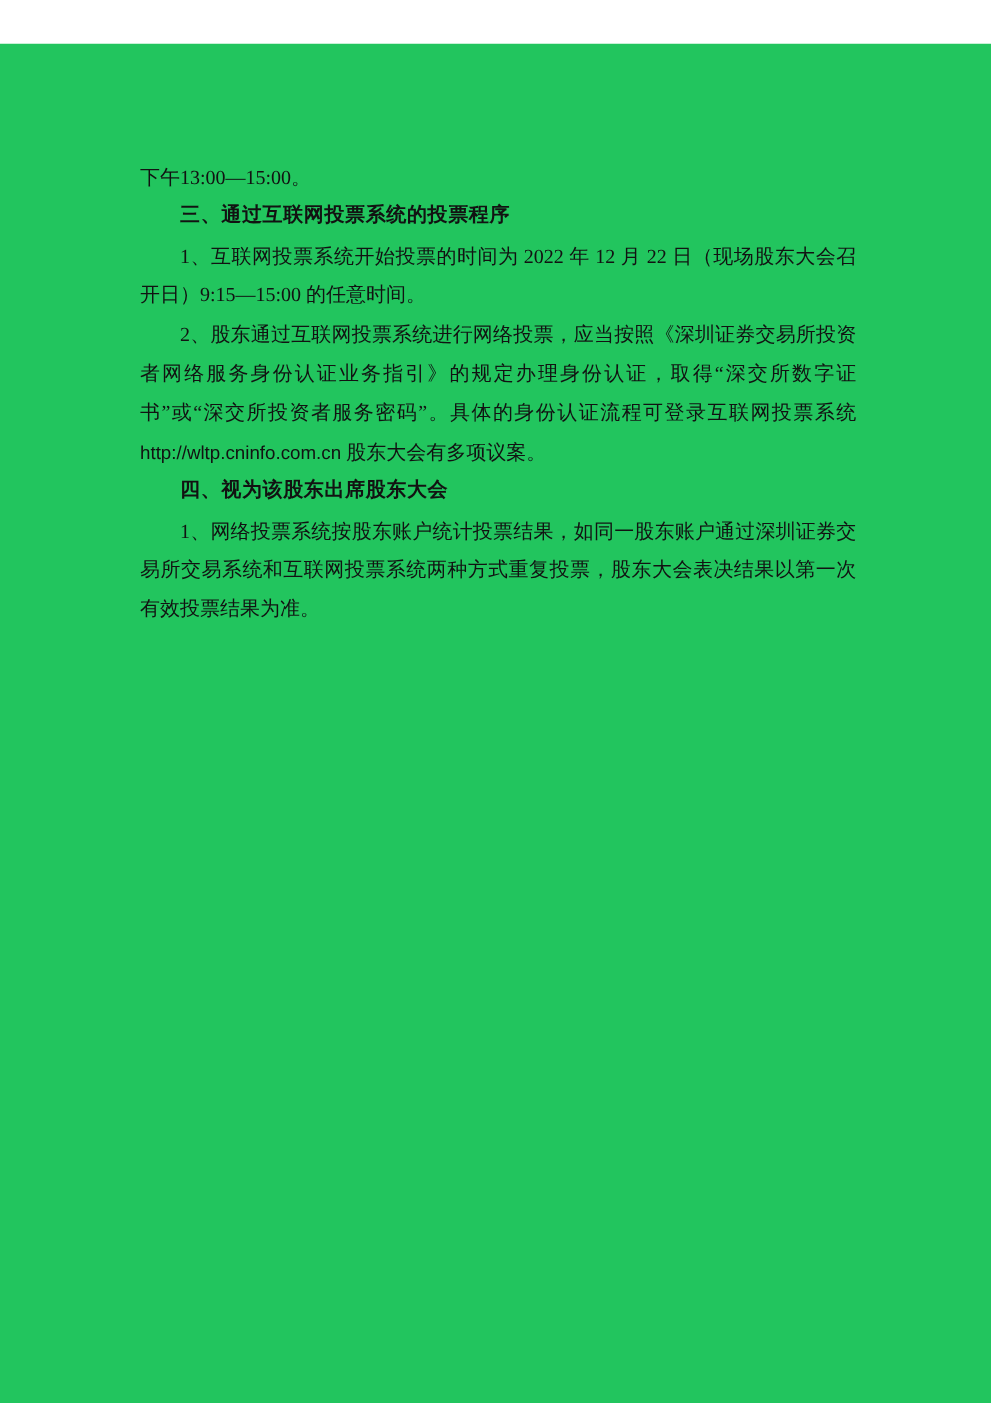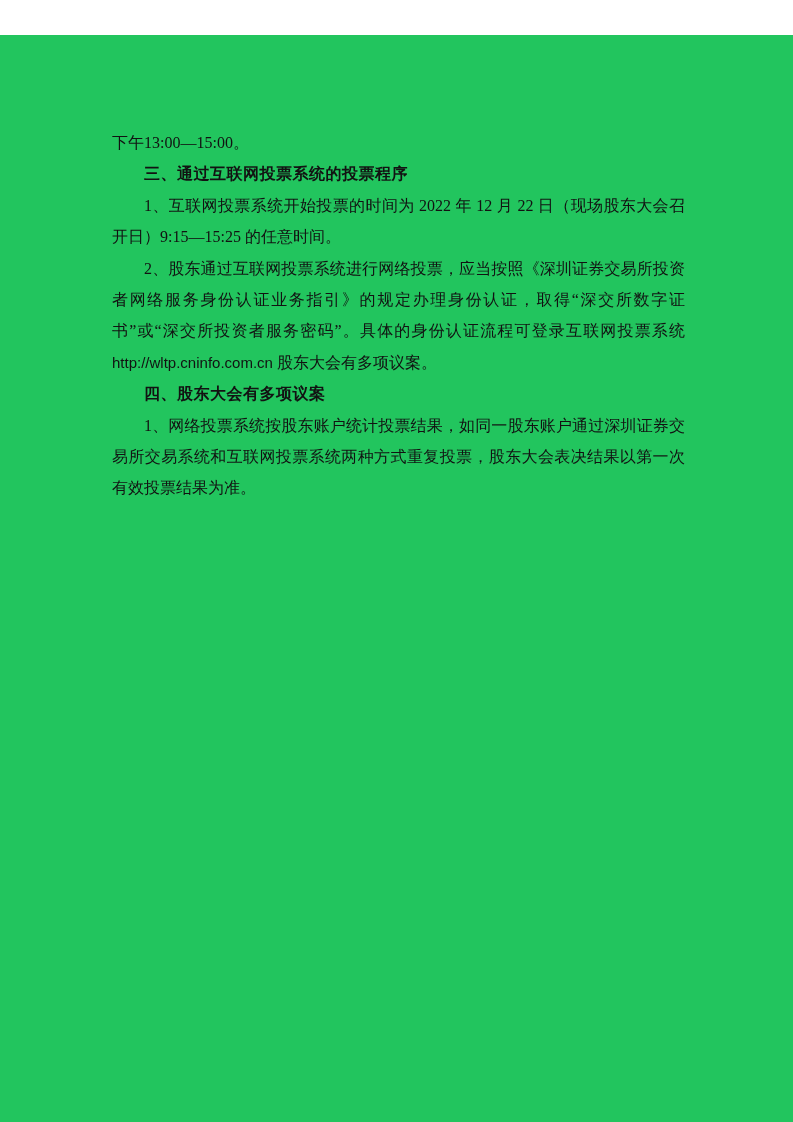--- a/index.html
+++ b/index.html
@@ -24,35 +24,35 @@
     font-size: 16px;
     line-height: 31.4px;
     color: #121212;
     text-align: justify;
     word-break: break-word;
   }
   .para.indent {
     text-indent: 2em;
   }
   .para.heading {
-    font-family: Liberation Sans, sans-serif;
+    font-family: Liberation Mono, monospace;
     font-weight: 700;
     text-align: left;
     letter-spacing: 0.5px;
   }
   .mono {
     font-family: Liberation Sans, sans-serif;
     font-size: 15px;
   }
 </style>
 </head>
 <body>
 
 <div class="page">
   <div class="doc" id="doc-body">
       <p class="para body"><span>下午13:00—15:00。</span></p>
       <p class="para heading indent"><span>三、通过互联网投票系统的投票程序</span></p>
-      <p class="para body indent"><span>1、互联网投票系统开始投票的时间为 2022 年 12 月 22 日（现场股东大会召开日）9:15—15:25 的任意时间。</span></p>
+      <p class="para body indent"><span>1、互联网投票系统开始投票的时间为 2022 年 12 月 22 日（现场股东大会召开日）9:15—15:00 的任意时间。</span></p>
       <p class="para body indent"><span>2、股东通过互联网投票系统进行网络投票，应当按照《深圳证券交易所投资者网络服务身份认证业务指引》的规定办理身份认证，取得“深交所数字证书”或“深交所投资者服务密码”。具体的身份认证流程可登录互联网投票系统 </span><span class="mono">http://wltp.cninfo.com.cn</span><span> 股东大会有多项议案。</span></p>
-      <p class="para heading indent"><span>四、股东大会有多项议案</span></p>
+      <p class="para heading indent"><span>四、视为该股东出席股东大会</span></p>
       <p class="para body indent"><span>1、网络投票系统按股东账户统计投票结果，如同一股东账户通过深圳证券交易所交易系统和互联网投票系统两种方式重复投票，股东大会表决结果以第一次有效投票结果为准。</span></p>
     </div>
 </div>
 
 </body></html>

